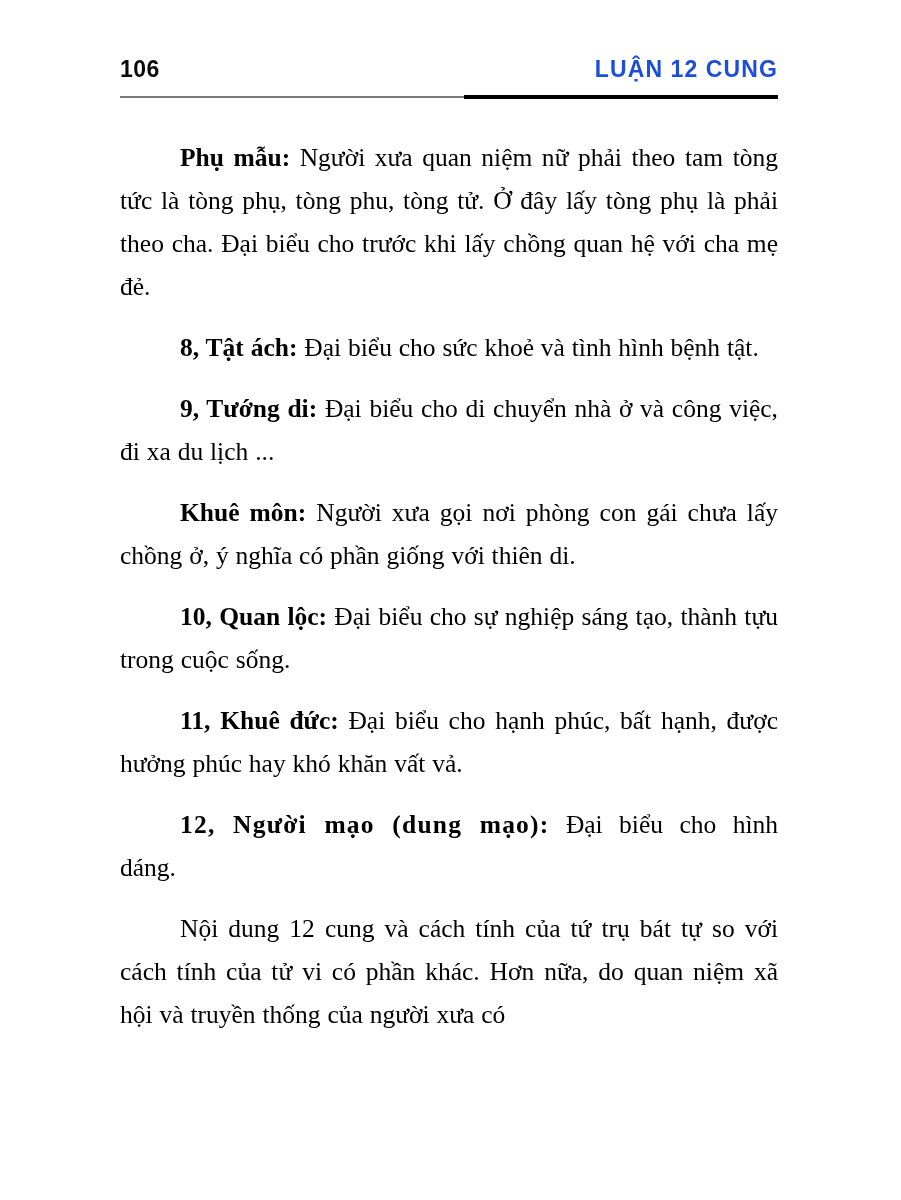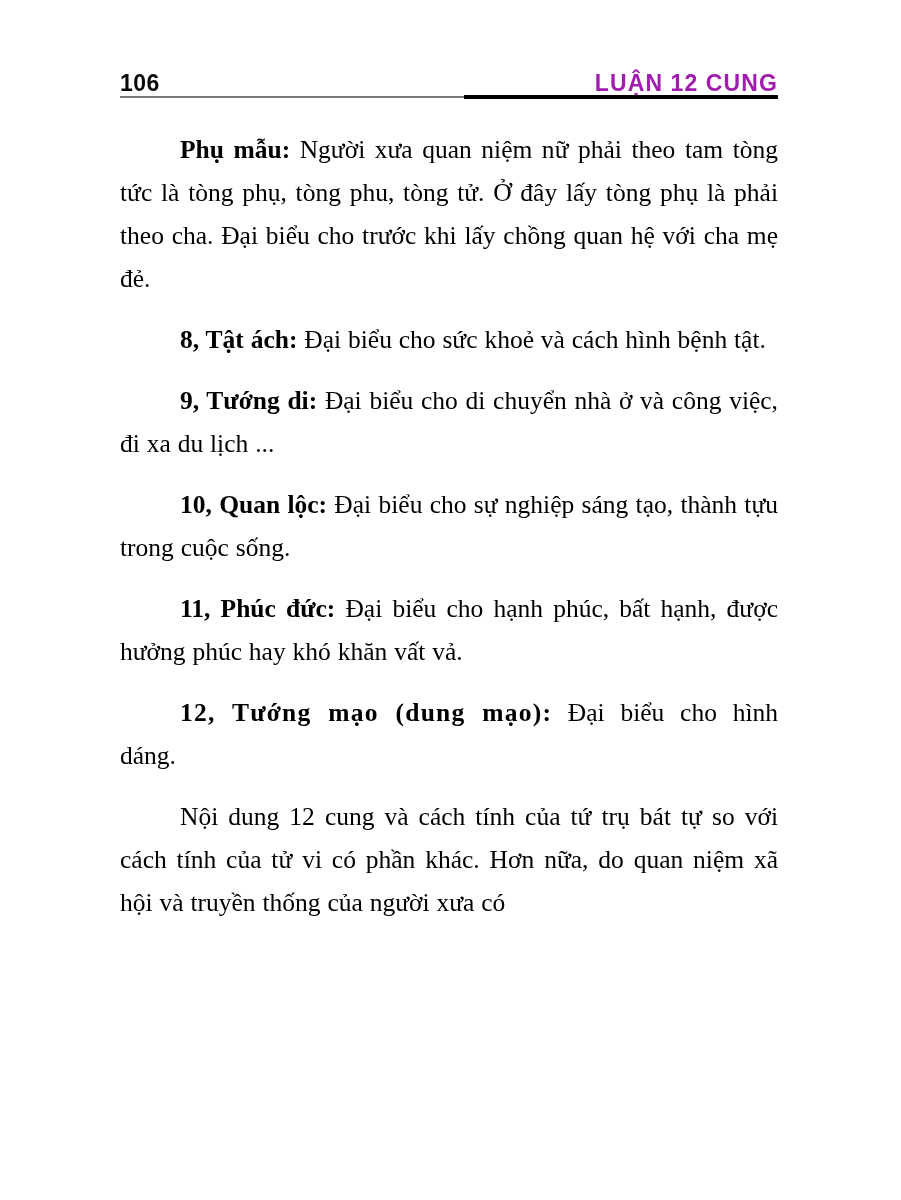--- a/index.html
+++ b/index.html
@@ -17,41 +17,41 @@
     height: 1200px;
     background: #ffffff;
     overflow: hidden;
     box-sizing: border-box;
   }
 
   
   .header {
     position: absolute;
     left: 120px;
-    top: 72px;
+    top: 58px;
     width: 658px;
     height: 36px;
     display: flex;
     align-items: flex-start;
     justify-content: space-between;
     font-family: "Liberation Sans", "DejaVu Sans", sans-serif;
   }
   .folio {
     font-size: 23px;
     font-weight: 600;
     letter-spacing: 0.5px;
     line-height: 1;
     color: #0b0b0b;
   }
   .running-title {
     font-size: 23px;
     font-weight: 700;
     letter-spacing: 1.1px;
     line-height: 1;
-    color: #a21caf;
+    color: #1d4ed8;
   }
 
   
   .rule {
     position: absolute;
     left: 120px;
     top: 95px;
     width: 658px;
     height: 5px;
   }
@@ -73,21 +73,21 @@
   }
 
   
   .body-text {
     position: absolute;
     left: 120px;
     top: 128px;
     width: 658px;
   }
   p.para {
-    margin: 0 0 1px 0;
+    margin: 8px 0 1px 0;
     padding: 0;
     text-align: justify;
     text-justify: inter-word;
     font-size: 25.5px;
     line-height: 43px;
     text-indent: 60px;
     word-spacing: 0.5px;
     -webkit-font-smoothing: none;
   }
   p.para.gap {
@@ -119,27 +119,28 @@
     <span class="rule-thick"></span>
   </div>
 
   <div class="body-text">
 
     <p class="para"><span class="lead">Phụ mẫu:</span><span> Người xưa quan niệm nữ phải theo tam tòng tức là tòng phụ, tòng phu, tòng tử. Ở đây lấy tòng phụ là phải theo cha. Đại biểu cho trước khi lấy chồng quan hệ với cha mẹ đẻ.</span></p>
 
 
 
 
-    <p class="para gap"><span class="lead">8, Tật ách:</span><span> Đại biểu cho sức khoẻ và cách hình bệnh tật.</span></p>
+    <p class="para gap"><span class="lead">8, Tật ách:</span><span> Đại biểu cho sức khoẻ và tình hình bệnh tật.</span></p>
 
     <p class="para gap"><span class="lead">9, Tướng di:</span><span> Đại biểu cho di chuyển nhà ở và công việc, đi xa du lịch ...</span></p>
 
+    <p class="para gap"><span class="lead">Khuê môn:</span><span> Người xưa gọi nơi phòng con gái chưa lấy chồng ở, ý nghĩa có phần giống với thiên di.</span></p>
 
     <p class="para gap"><span class="lead">10, Quan lộc:</span><span> Đại biểu cho sự nghiệp sáng tạo, thành tựu trong cuộc sống.</span></p>
 
-    <p class="para gap"><span class="lead">11, Phúc đức:</span><span> Đại biểu cho hạnh phúc, bất hạnh, được hưởng phúc hay khó khăn vất vả.</span></p>
+    <p class="para gap"><span class="lead">11, Khuê đức:</span><span> Đại biểu cho hạnh phúc, bất hạnh, được hưởng phúc hay khó khăn vất vả.</span></p>
 
-    <p class="para gap loose"><span class="lead">12, Tướng mạo (dung mạo):</span><span> Đại biểu cho hình dáng.</span></p>
+    <p class="para gap loose"><span class="lead">12, Người mạo (dung mạo):</span><span> Đại biểu cho hình dáng.</span></p>
 
     <p class="para gap"><span>Nội dung 12 cung và cách tính của tứ trụ bát tự so với cách tính của tử vi có phần khác. Hơn nữa, do quan niệm xã hội và truyền thống của người xưa có</span></p>
 
   </div>
 </div>
 
 </body></html>

